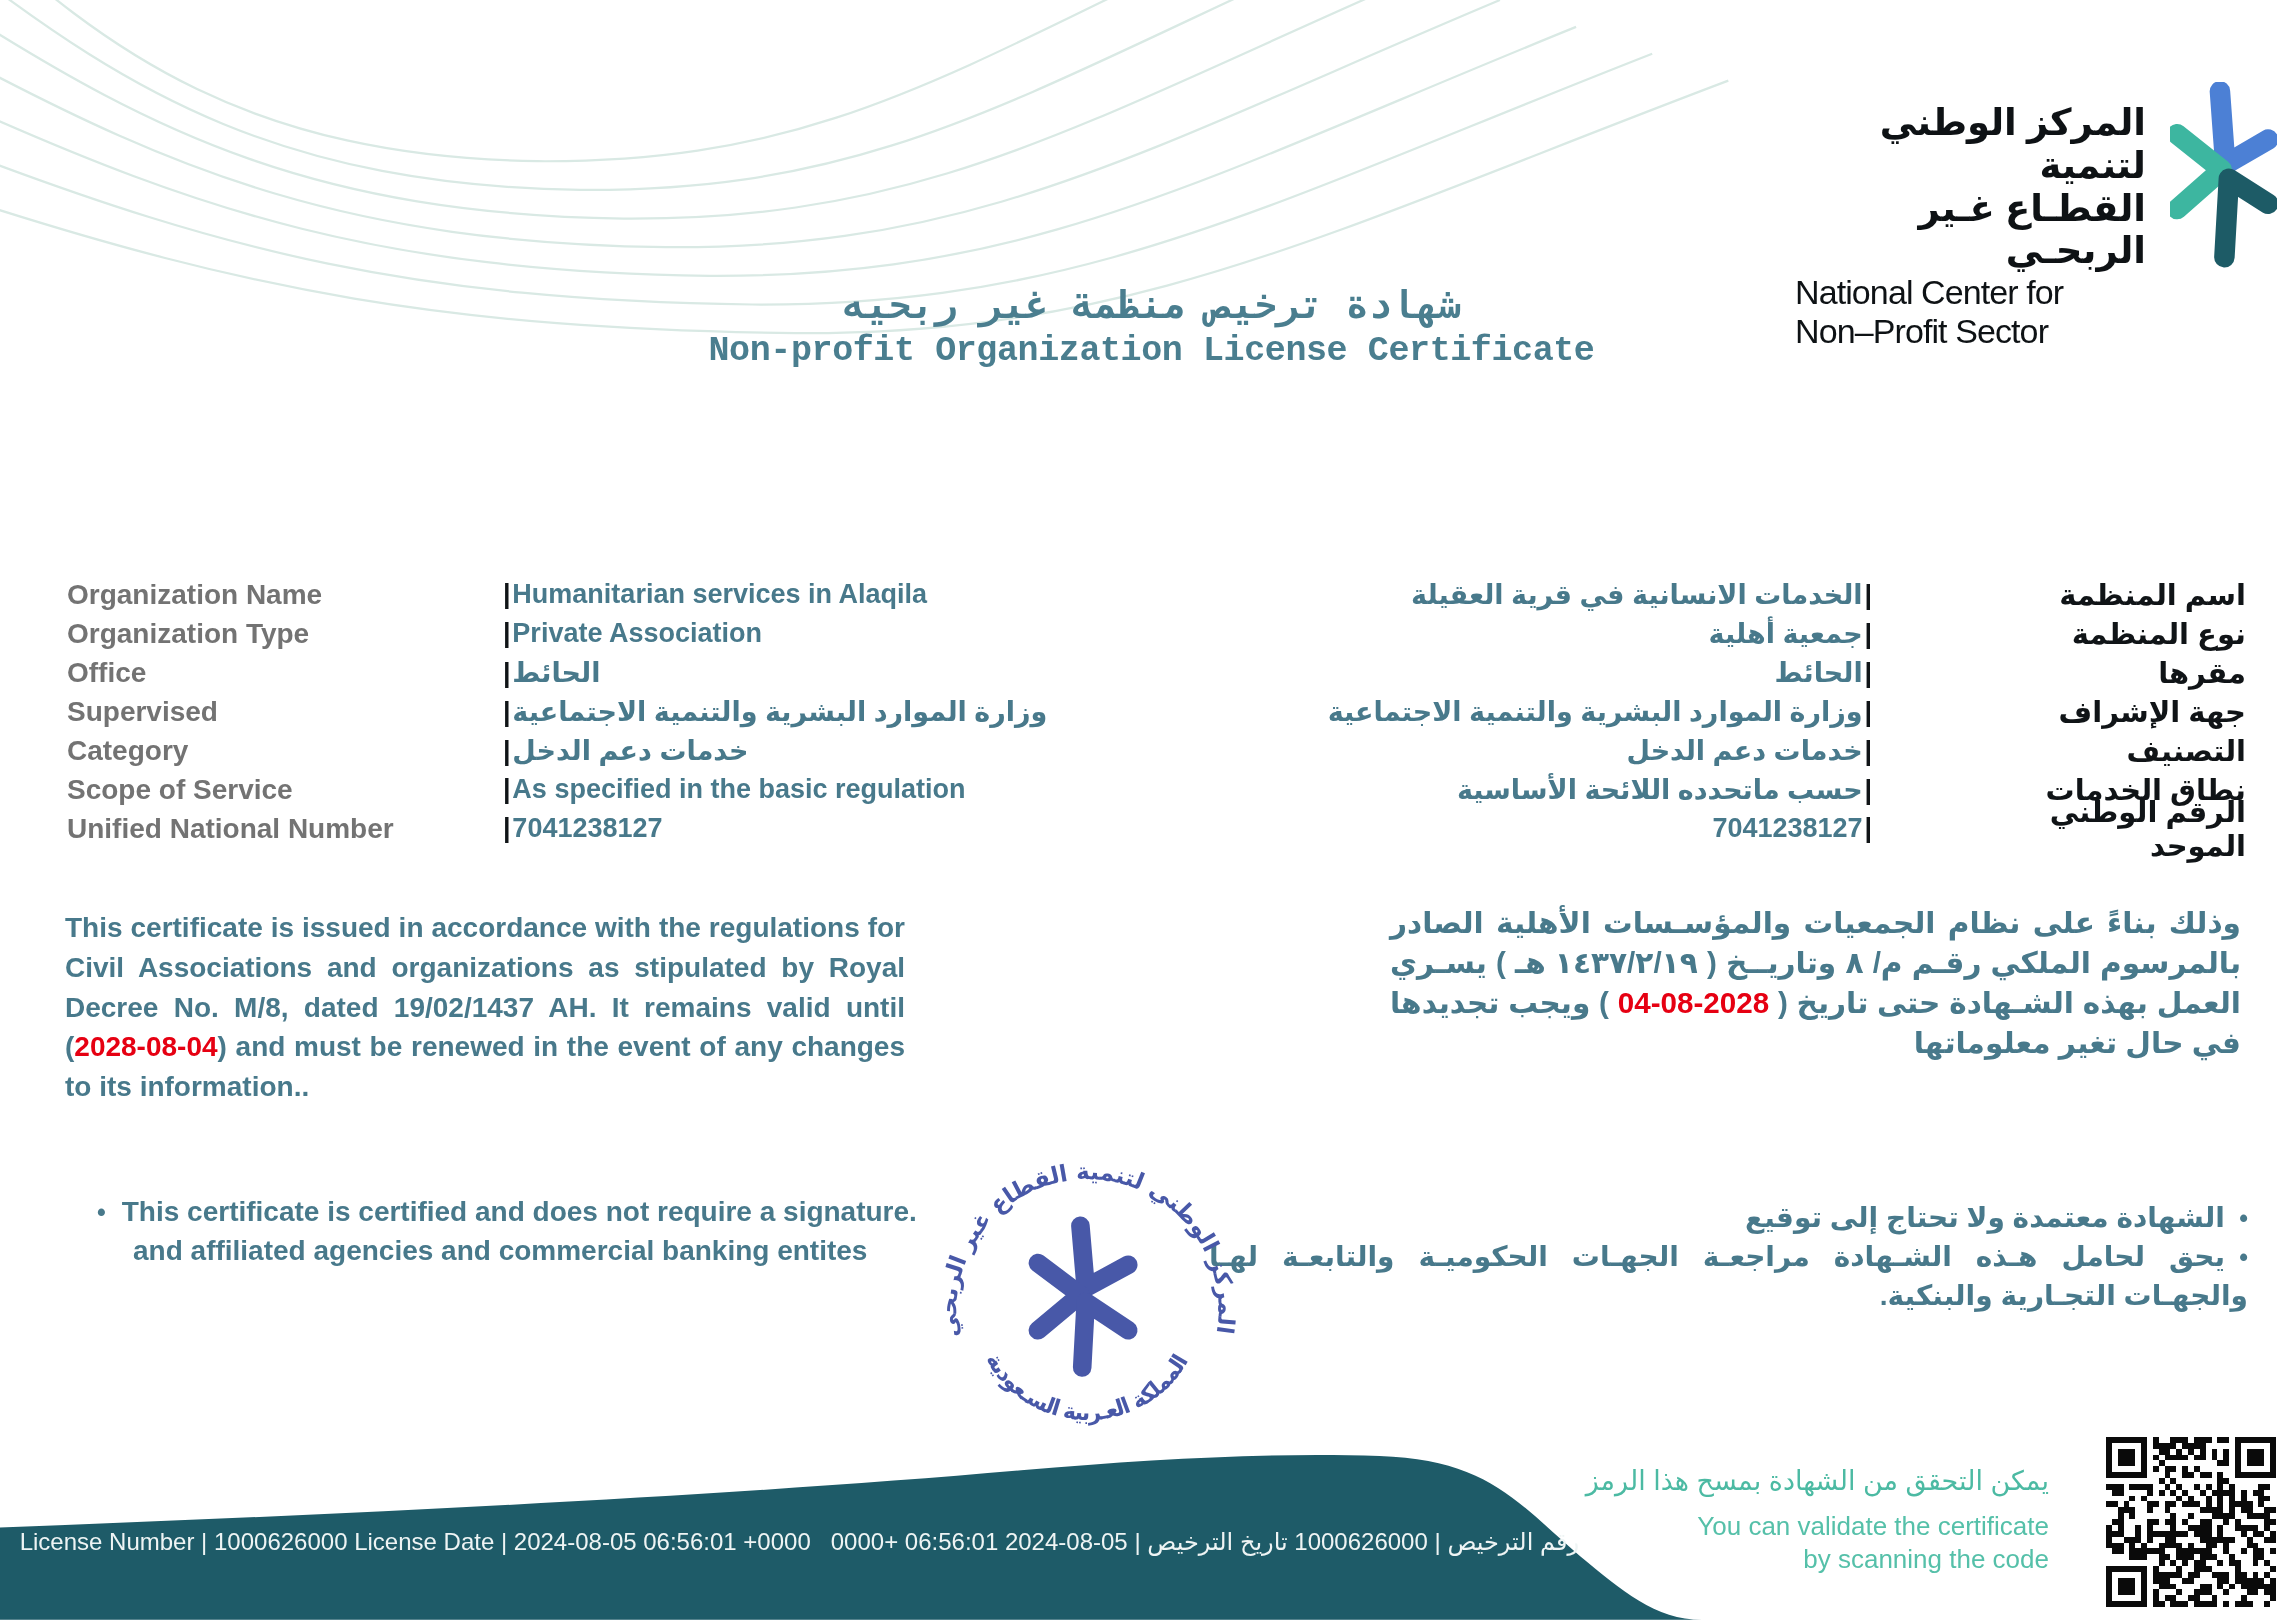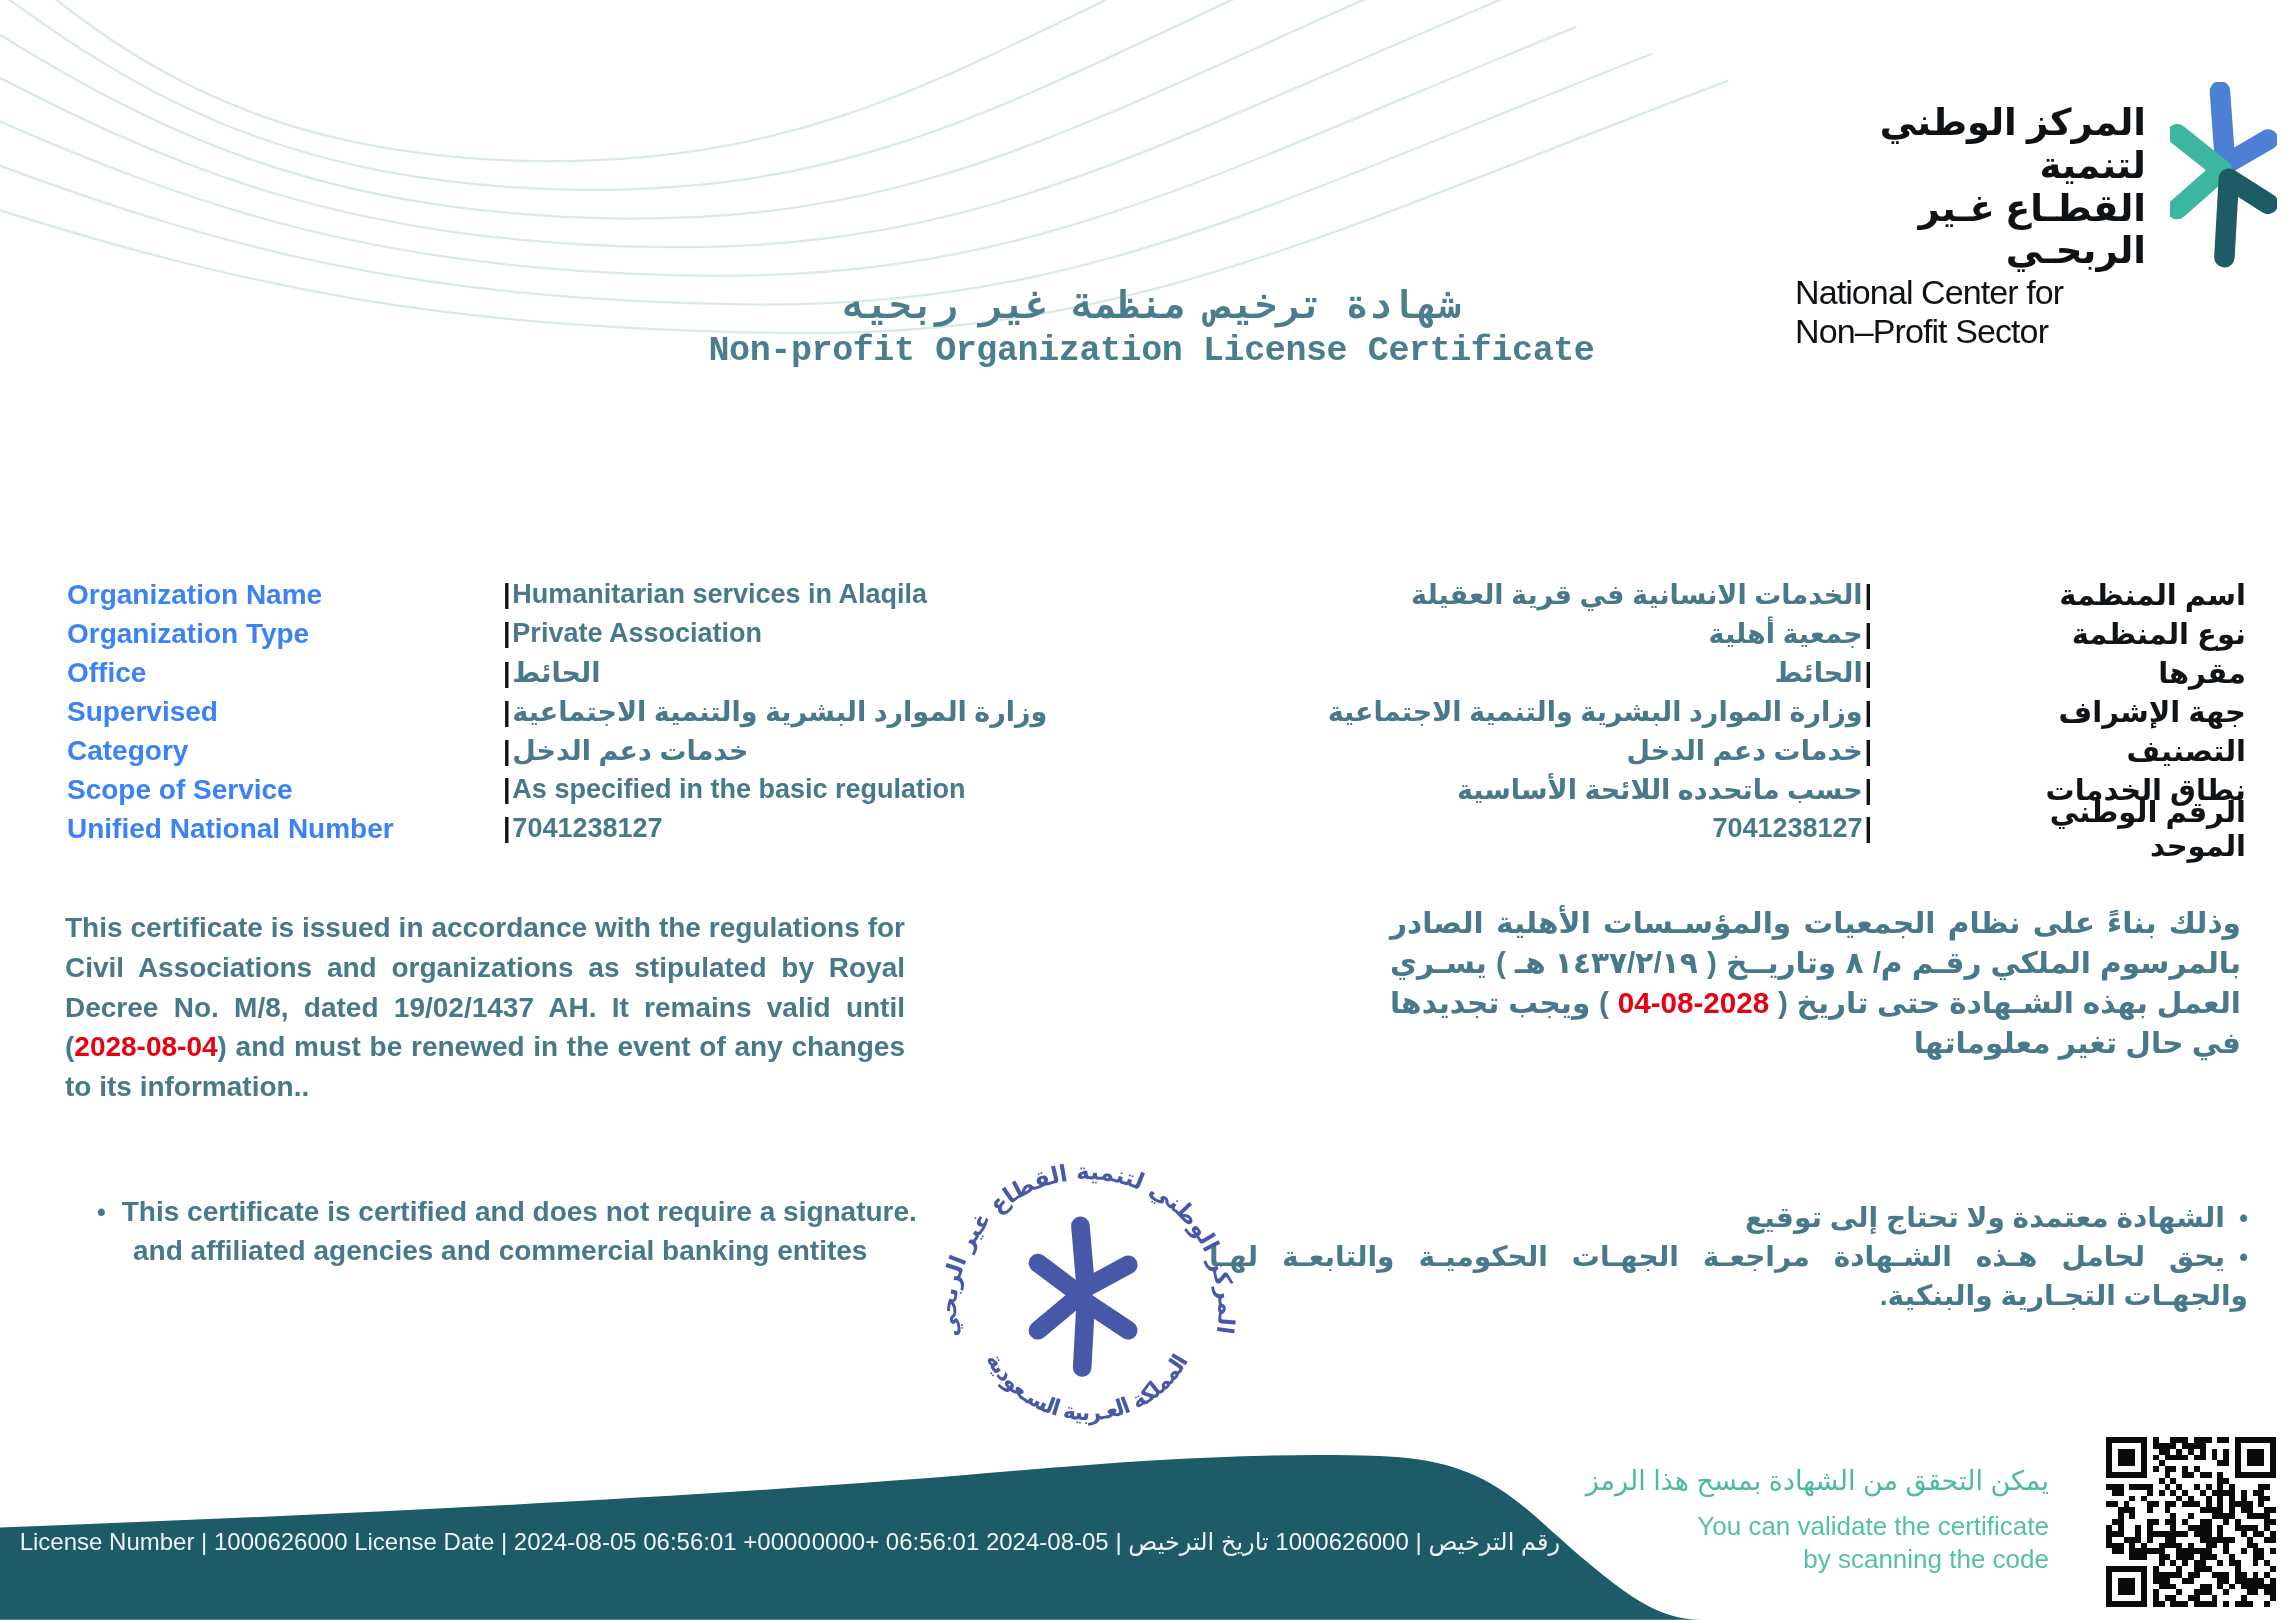--- a/index.html
+++ b/index.html
@@ -13,21 +13,21 @@
   #logo-text{width:351px;padding-top:19.7px;}
   .logo-ar{font-size:37px;font-weight:bold;text-align:right;direction:rtl;line-height:1.16;color:#0e1215;}
   .logo-en{font-size:34px;font-weight:normal;text-align:left;line-height:1.14;color:#0e1215;letter-spacing:-0.9px;}
   
   #title{left:708px;top:285px;width:887px;text-align:center;color:#4a7e8f;font-family:Liberation Mono, monospace;}
   #title .t-ar{font-size:38px;font-weight:bold;direction:rtl;line-height:1.2;}
   #title .t-en{font-size:35px;font-weight:bold;line-height:1.15;letter-spacing:-0.4px;}
   
   .row{height:39px;display:flex;align-items:center;}
   #table-en{left:67px;top:575px;width:1057px;}
-  #table-en .lbl{width:436px;font-size:28px;font-weight:bold;color:#3b82f6;flex:none;}
+  #table-en .lbl{width:436px;font-size:28px;font-weight:bold;color:#737373;flex:none;}
   #table-en .val{font-size:27px;font-weight:bold;color:#48798b;white-space:nowrap;}
   #table-en .val::before{content:"|";color:#101417;margin-right:1.8px;}
   #table-ar{right:47px;top:575px;width:1057px;direction:rtl;}
   #table-ar .row{direction:rtl;}
   #table-ar .lbl{width:224px;font-size:29px;font-weight:bold;color:#101417;flex:none;text-align:right;}
   #table-ar .val{flex:1;padding-left:0;padding-right:150px;text-align:right;font-size:27px;font-weight:bold;color:#48798b;white-space:nowrap;direction:rtl;}
   #table-ar .val::before{content:"|";color:#101417;margin-left:1.8px;}
   
   #para-en{left:65px;top:908px;width:840px;font-size:28px;font-weight:bold;color:#48798b;
            text-align:justify;line-height:1.42;}
@@ -40,21 +40,21 @@
   #bullets-en .b{text-align:justify;}
   #bullets-en .cont{padding-left:36px;text-align:left;}
   #bullets-ar{right:45px;top:1198px;width:1039px;direction:rtl;color:#48798b;font-size:28px;font-weight:bold;
               line-height:1.4;text-align:justify;}
   #bullets-ar .b::before{content:"•";margin-left:14.3px;font-size:25px;}
   
   #seal{left:937px;top:1155px;}
   
   #bar-svg{left:0;bottom:0;}
   #bar-text{left:19.7px;top:1528px;width:1343px;font-size:24px;color:#eef4f4;white-space:nowrap;}
-  #bar-text .rtl{direction:rtl;unicode-bidi:embed;margin-left:1px;}
+  #bar-text .rtl{direction:rtl;unicode-bidi:embed;margin-left:20px;}
   
   #validate{right:244px;top:1465px;text-align:right;}
   #validate .v-ar{direction:rtl;font-size:27px;color:#4cbaa3;margin-bottom:12.5px;}
   #validate .v-en{font-size:26px;color:#55c0a9;line-height:1.28;}
   
   #qr{left:2106px;top:1437px;}
 </style>
 </head>
 <body>
 

